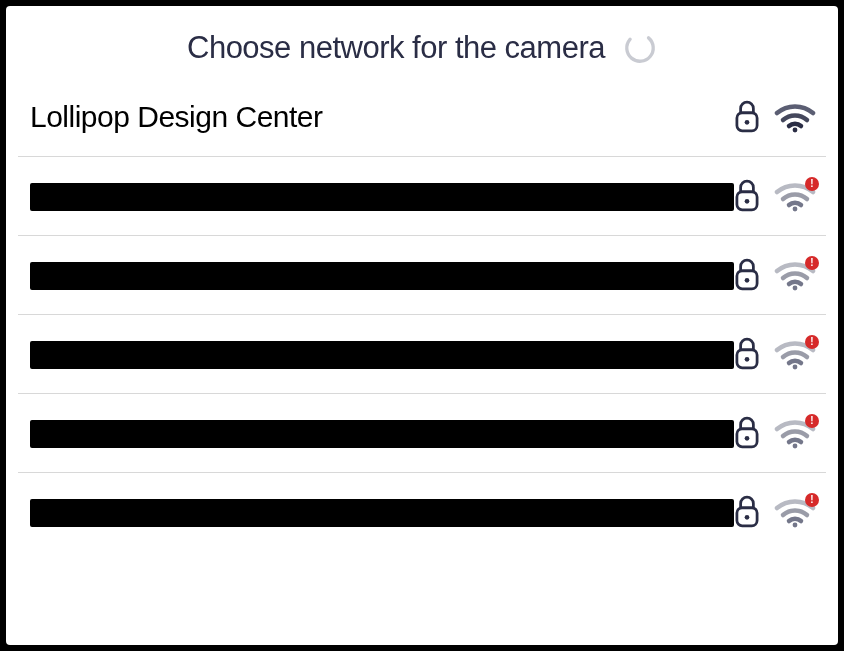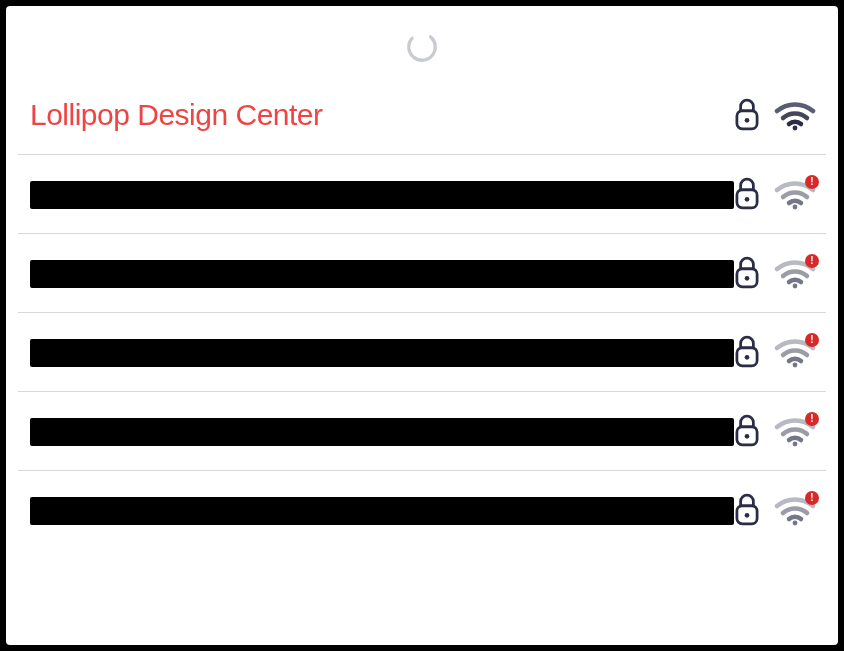--- a/index.html
+++ b/index.html
@@ -41,21 +41,21 @@
     align-items: center;
     padding: 22px 10px 22px 12px;
     border-bottom: 1px solid #d8d8d8;
   }
   .row:first-child { padding-top: 6px; }
   .row:last-child { border-bottom: none; }
   .net-name {
     flex: 1;
     font-size: 30px;
     font-weight: 500;
-    color: #ef4444;
+    color: #000000;
     letter-spacing: -0.5px;
     position: relative;
     display: inline-block;
   }
   .net-name.redacted {
     color: transparent;
   }
   .net-name.redacted::after {
     content: "";
     position: absolute;
@@ -99,20 +99,21 @@
     font-weight: 700;
     line-height: 1;
   }
 </style>
 </head>
 <body>
 
 <div class="panel">
 
   <div class="header">
+    <span class="header-title">Choose network for the camera</span>
     <span class="spinner">
       <svg viewBox="0 0 36 36">
         <circle cx="18" cy="18" r="14" fill="none" stroke="#c9cbd2" stroke-width="3.5" stroke-linecap="round" stroke-dasharray="66 88" transform="rotate(-50 18 18)"></circle>
       </svg>
     </span>
   </div>
 
   <div class="list" id="network-list">
       <div class="row">
         <span class="net-name"><span>Lollipop Design Center</span></span>

